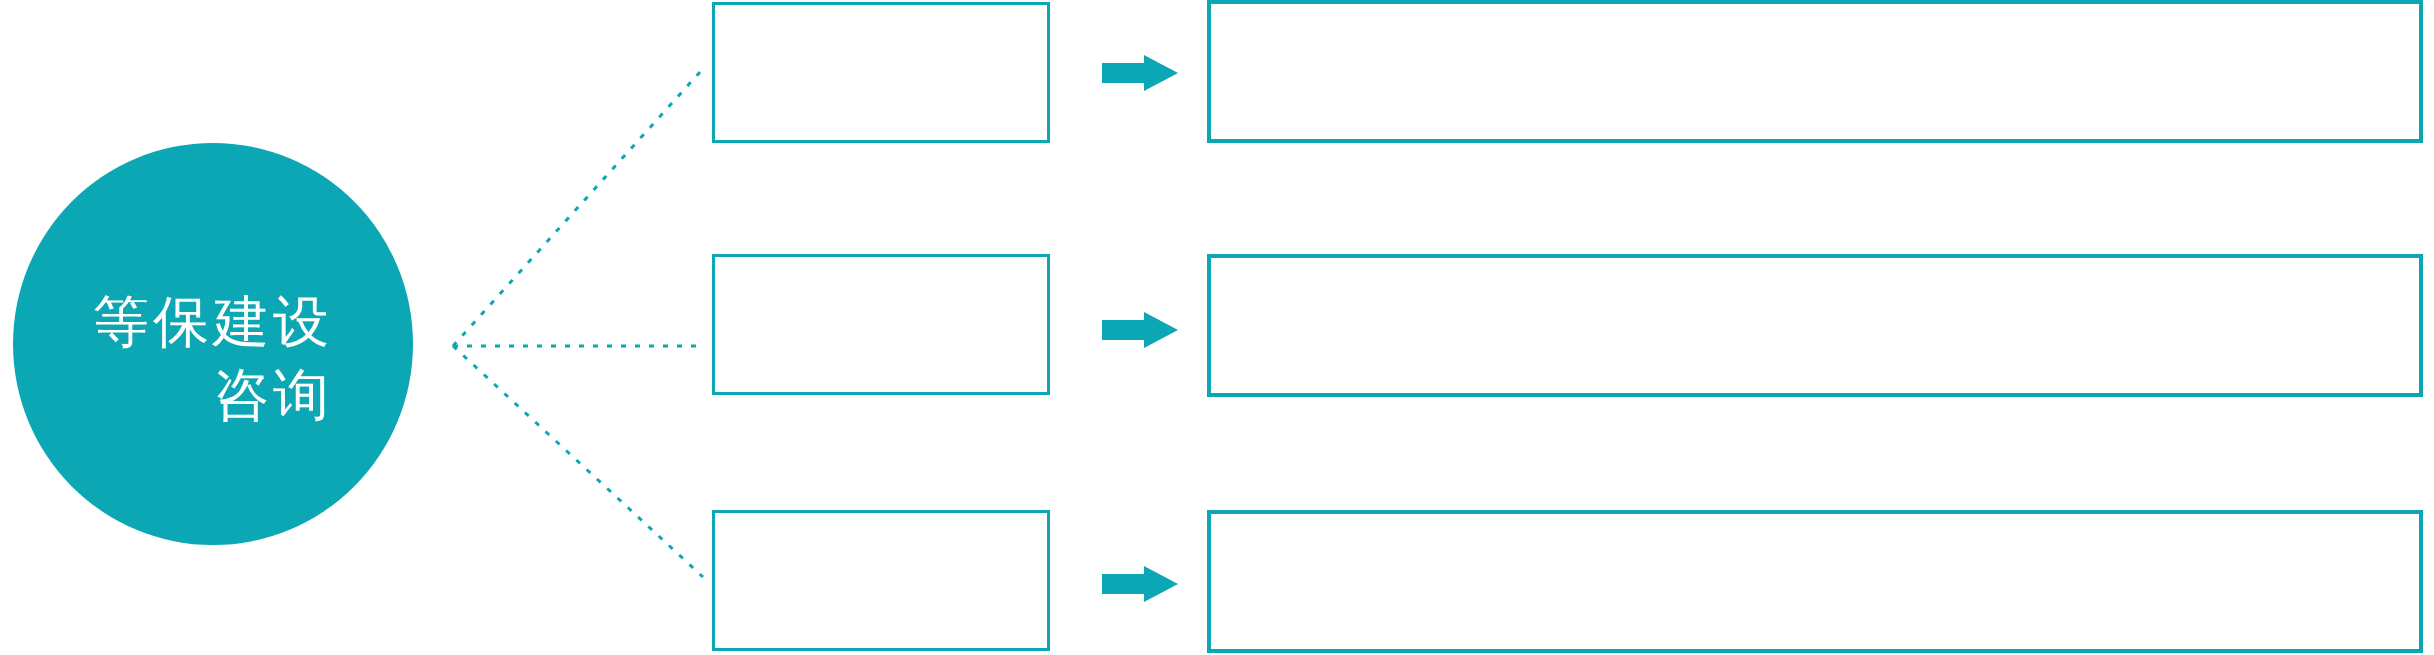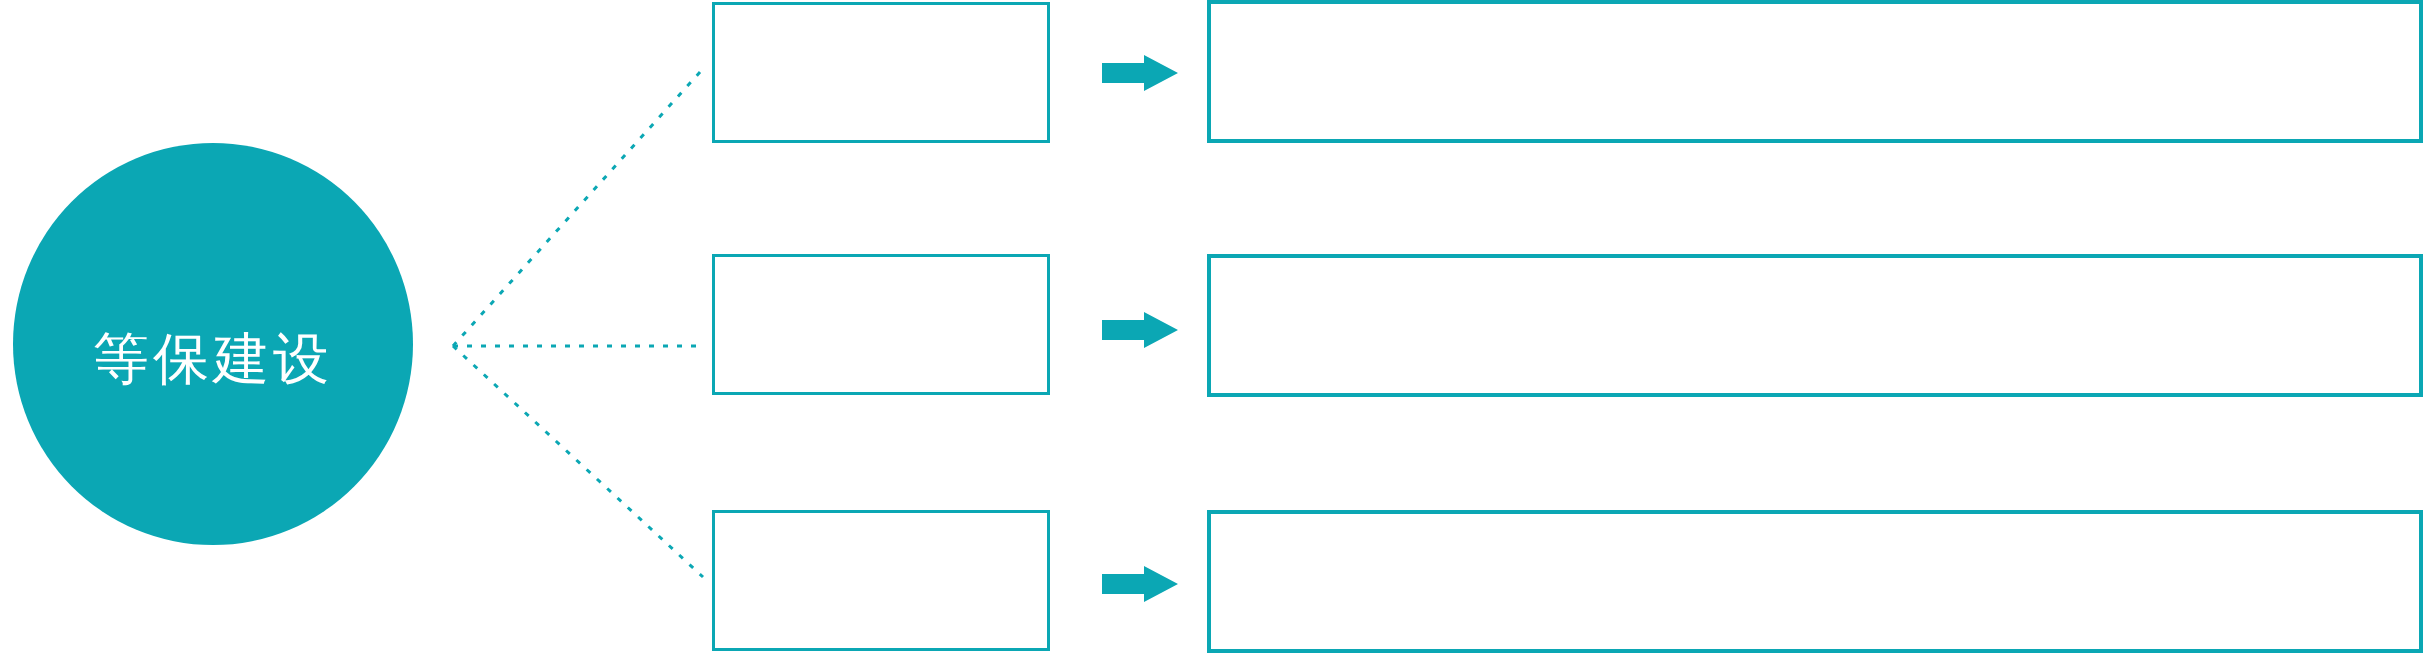--- a/index.html
+++ b/index.html
@@ -99,20 +99,21 @@
 
   <svg class="connectors" viewBox="0 0 2434 655" xmlns="http://www.w3.org/2000/svg" aria-hidden="true">
     <line x1="453" y1="346" x2="700" y2="72"></line>
     <line x1="453" y1="346" x2="703" y2="346"></line>
     <line x1="453" y1="346" x2="703" y2="577"></line>
   </svg>
 
   <div class="hub">
     <div class="hub-label">
       <span>等保建设</span>
+      <span>咨询</span>
     </div>
   </div>
 
   <div class="mid-box r1">
     <span class="box-text"></span>
   </div>
   <svg class="arrow a1" viewBox="0 0 76 36" xmlns="http://www.w3.org/2000/svg" aria-hidden="true">
     <polygon points="0,8 42,8 42,0 76,18 42,36 42,28 0,28"></polygon>
   </svg>
   <div class="right-box r1">

